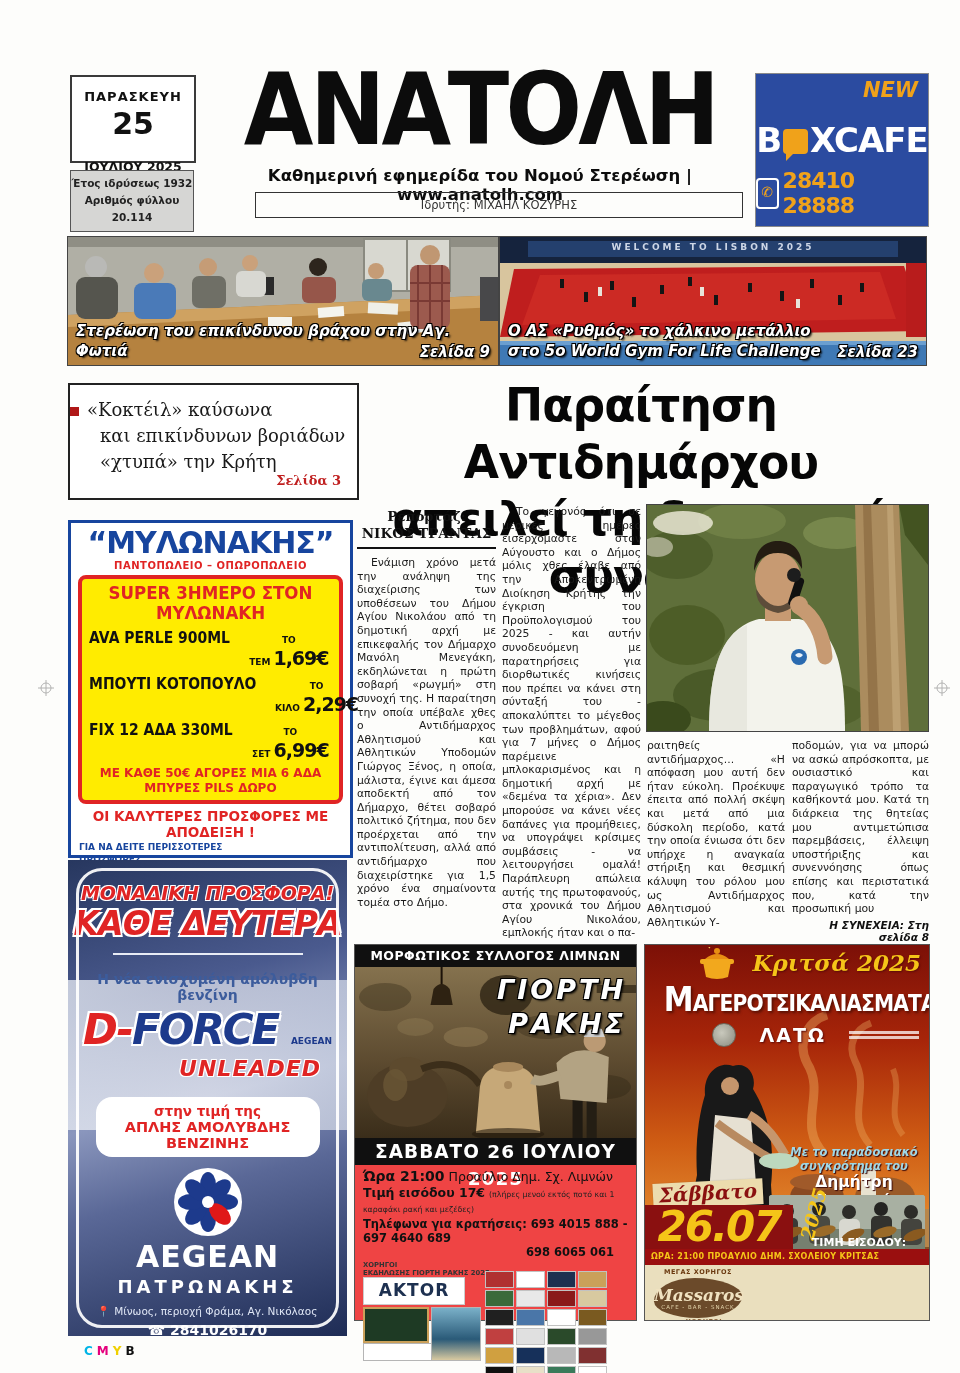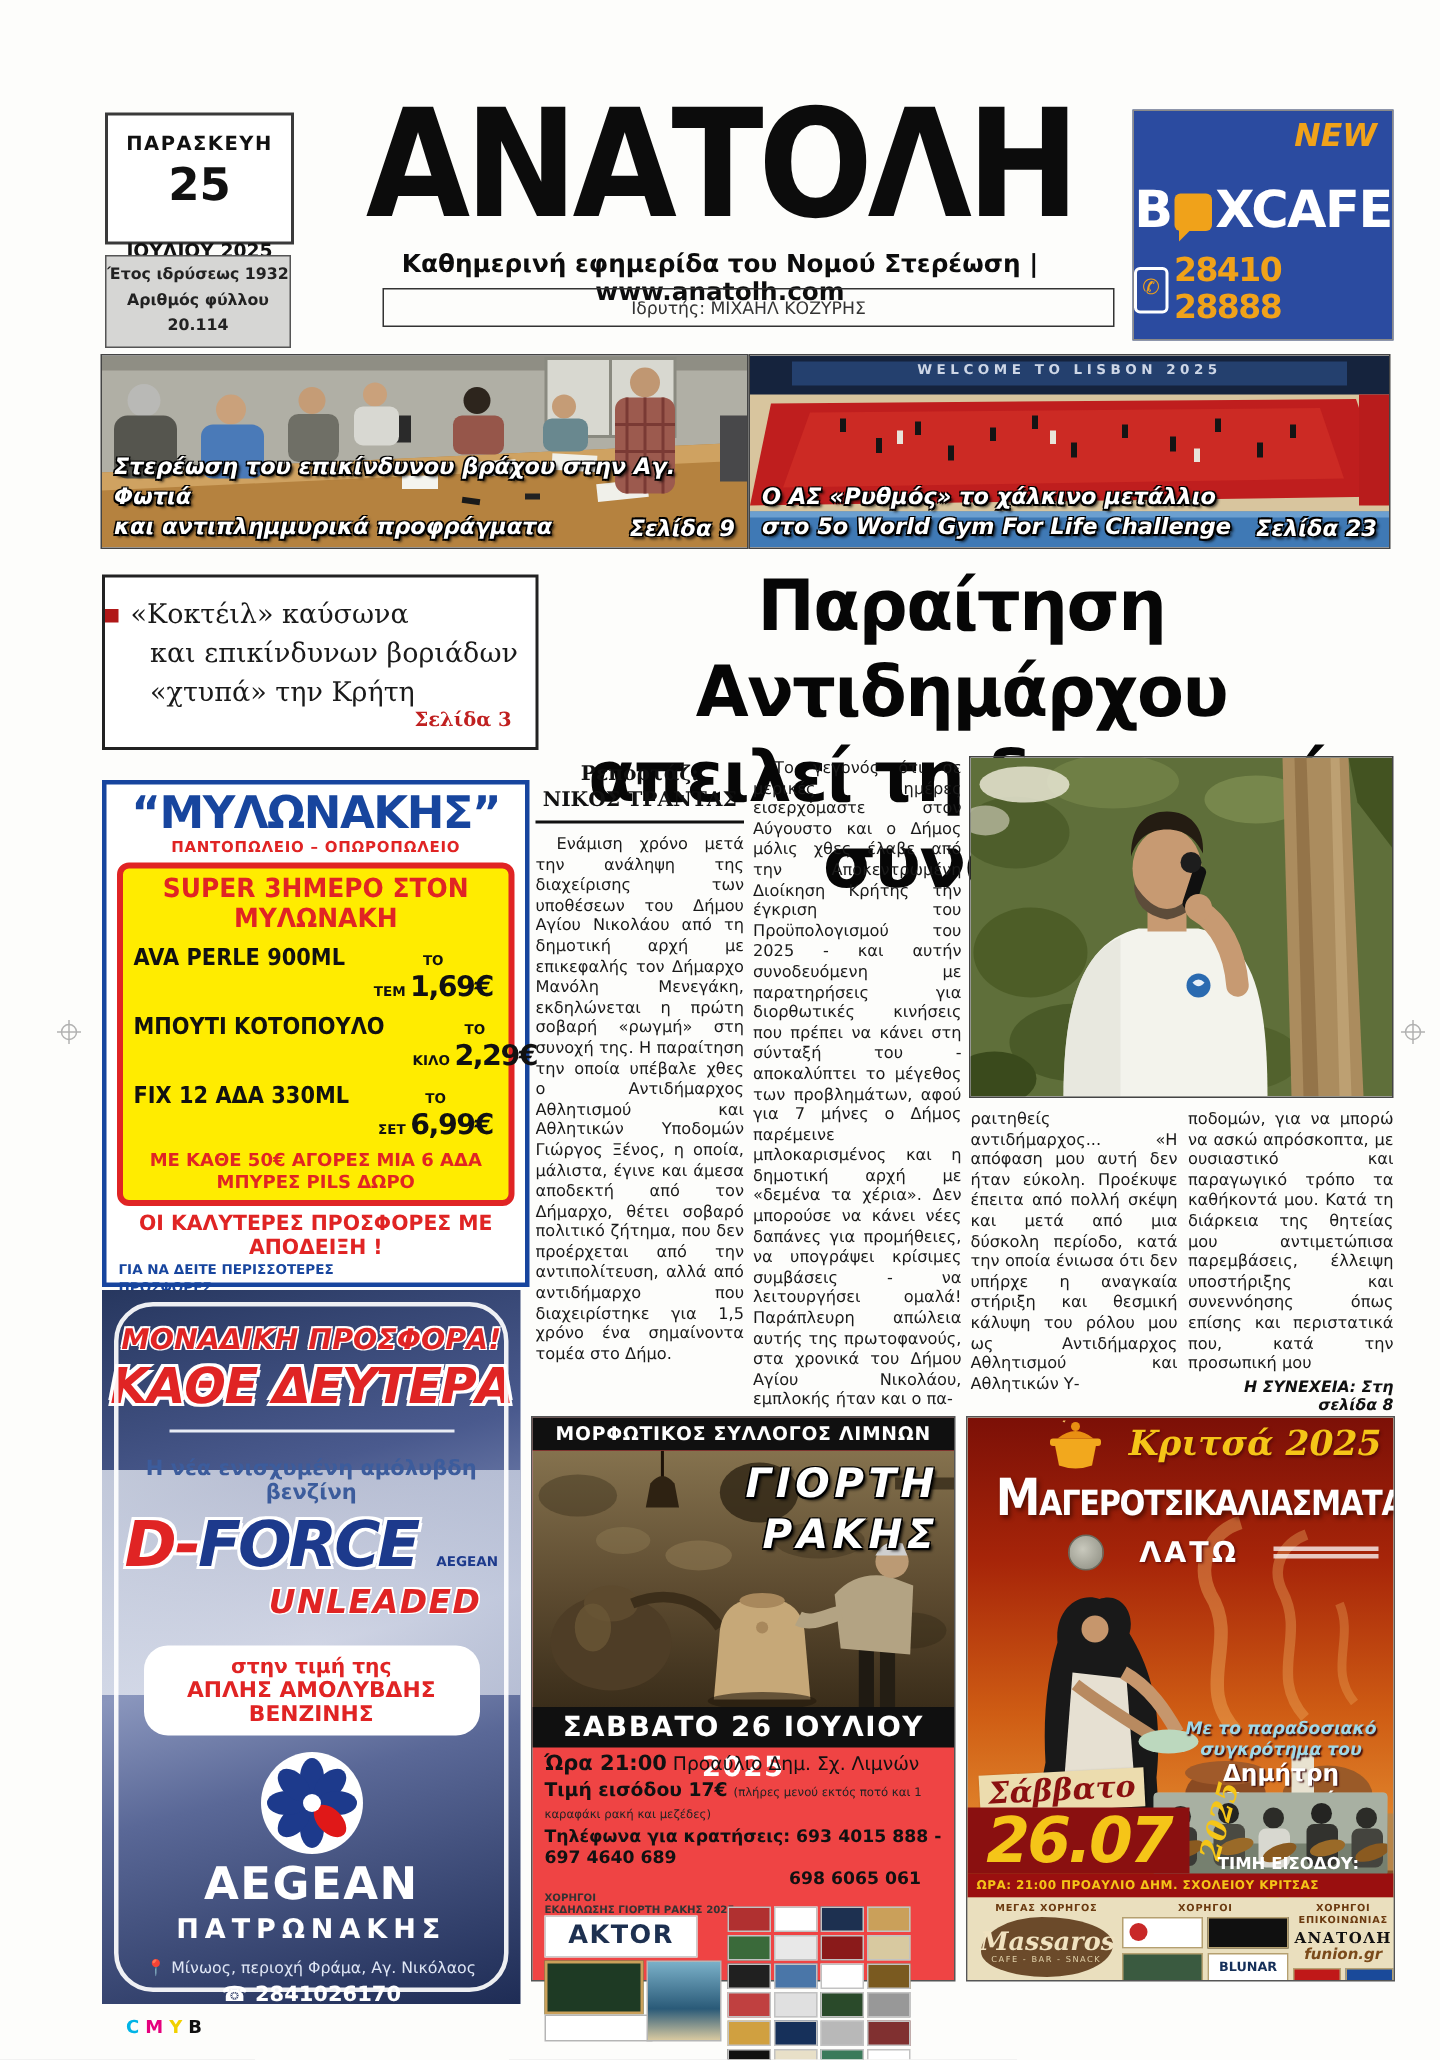--- a/index.html
+++ b/index.html
@@ -145,21 +145,21 @@
            font-family:"DejaVu Serif","Liberation Serif",serif;box-shadow:1px 1px 2px rgba(0,0,0,.4);}
   #kdate{position:absolute;left:0px;top:260px;width:148px;height:44px;background:#8a1010;
          color:#f5c518;font-weight:900;font-style:italic;font-size:42px;line-height:44px;letter-spacing:-2px;}
   #kyear{position:absolute;left:142px;top:258px;color:#f5c518;font-weight:900;font-style:italic;font-size:19px;
          font-family:"DejaVu Serif","Liberation Serif",serif;transform:rotate(-75deg);}
   #kstrip{position:absolute;left:0;top:304px;width:284px;height:16px;background:#9a0f0f;}
   #kstrip .sch{position:absolute;left:6px;top:3px;color:#f5c518;font-weight:bold;font-size:8px;letter-spacing:.3px;}
   #kprice{position:absolute;right:4px;top:286px;width:132px;text-align:center;}
   #kprice .pl{color:#fff;font-weight:900;font-size:11px;} #kprice .pv{color:#f5c518;font-weight:900;font-size:16px;}
   #kprice .pn{color:#f5c518;font-size:6.5px;font-weight:bold;margin-top:1px;}
-  #kbottom{position:absolute;left:0;top:320px;width:284px;height:55px;background:#eadfbe;display:flex;padding-top:3px;}
+  #kbottom{position:absolute;left:0;top:320px;width:284px;height:55px;background:#eadfbe;display:flex;padding-top:3px;flex-direction:column;}
   .kb-lbl{font-size:6.5px;font-weight:bold;color:#6b3a10;letter-spacing:.5px;}
   #kb1{width:96px;padding-left:5px;text-align:center;}
   #massaros{margin:2px auto 0 auto;width:88px;height:40px;background:#6b4a2a;border-radius:46% 54% 50% 50%/58% 46% 54% 42%;
             color:#f0e2c0;display:flex;flex-direction:column;justify-content:center;}
   #massaros .mn{font-family:"DejaVu Serif","Liberation Serif",serif;font-style:italic;font-weight:bold;font-size:17px;line-height:17px;}
   #massaros .ms{font-size:5.5px;letter-spacing:1px;color:#e0d0a8;}
   #kb2{width:118px;text-align:center;}
   #kb2 .tiles{display:flex;flex-wrap:wrap;gap:3px;justify-content:center;margin-top:2px;}
   #kb2 .tiles div{width:52px;height:19px;border:1px solid #b5a070;}
   #kb3{flex:1;text-align:center;}
@@ -232,21 +232,20 @@
       <rect x="342" y="28" width="40" height="64" rx="8" fill="#9c5a4e"></rect>
       <line x1="350" y1="28" x2="350" y2="92" stroke="#7a3a34" stroke-width="2"></line>
       <line x1="362" y1="28" x2="362" y2="92" stroke="#7a3a34" stroke-width="2"></line>
       <line x1="374" y1="28" x2="374" y2="92" stroke="#7a3a34" stroke-width="2"></line>
       <line x1="342" y1="46" x2="382" y2="46" stroke="#7a3a34" stroke-width="2"></line>
       <line x1="342" y1="64" x2="382" y2="64" stroke="#7a3a34" stroke-width="2"></line>
       <rect x="412" y="40" width="18" height="44" fill="#48484a"></rect>
     </svg>
     <div class="cap otl">
       <div>Στερέωση του επικίνδυνου βράχου στην Αγ. Φωτιά</div>
-      <div>και αντιπλημμυρικά προφράγματα</div>
     </div>
     <div class="cap-page otl">Σελίδα 9</div>
   </div>
 
   <div class="abs photo" id="photo2">
     <svg width="426" height="128" viewBox="0 0 426 128" preserveAspectRatio="none">
       <rect width="426" height="128" fill="#d8c59e"></rect>
       <rect width="426" height="26" fill="#15233d"></rect>
       <rect x="28" y="4" width="370" height="16" fill="#24406e"></rect>
       <polygon points="14,32 404,29 426,94 0,100" fill="#bf1e1e"></polygon>

